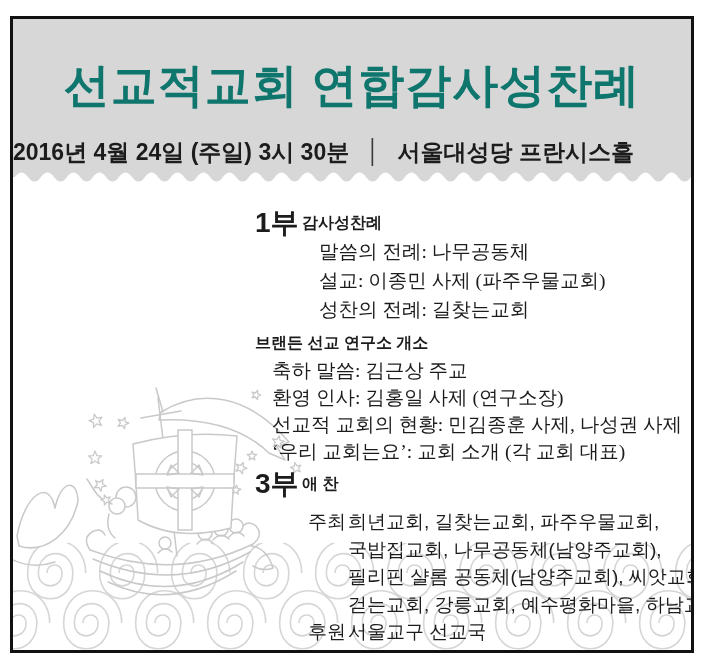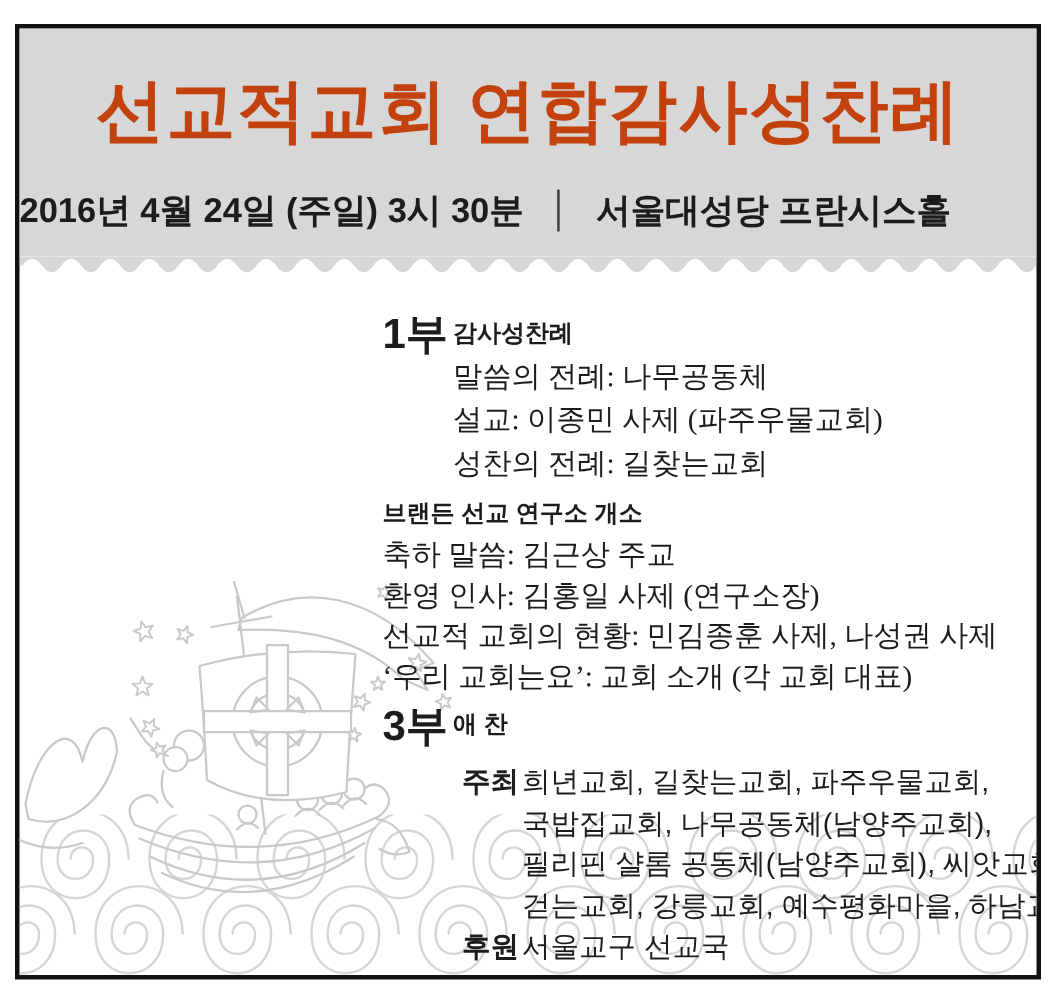--- a/index.html
+++ b/index.html
@@ -17,37 +17,38 @@
   .frame{
     position:absolute;left:10px;top:16px;width:684px;height:637px;
     box-sizing:border-box;border:3px solid var(--frame-border);
     background:#fff;overflow:hidden;
   }
   
   .header{position:absolute;left:0;top:0;width:100%;height:152px;background:var(--header-bg);z-index:5;}
   .header-wave{position:absolute;left:0;top:152px;width:678px;height:18px;z-index:5;display:block;}
   .title{
     padding-top:24px;text-align:center;font-family:"Liberation Serif", serif;
-    font-weight:bold;font-size:46px;line-height:62px;letter-spacing:1px;color:#c2410c;
+    font-weight:bold;font-size:46px;line-height:62px;letter-spacing:1px;color:#0f766e;
     white-space:nowrap;
+    margin-top:12px;
   }
   .dateline{margin-top:20px;text-align:left;font-weight:bold;font-size:23px;line-height:30px;white-space:nowrap;}
   .dateline .divider{font-weight:normal;color:#3a3a3a;padding:0 17px;position:relative;top:-1px;}
   
   .program{position:absolute;left:242px;top:189px;z-index:4;}
   .part{display:flex;}
   .part+.part{margin-top:4px;}
   .part-no{width:47px;flex:none;font-weight:bold;font-size:28px;line-height:29px;}
   .part-title{font-weight:bold;font-size:16px;line-height:29px;white-space:nowrap;}
-  .part-item{font-family:"Liberation Serif", serif;font-size:19.5px;line-height:29px;white-space:nowrap;}
+  .part-item{font-family:"Liberation Serif", serif;font-size:19.5px;line-height:29px;white-space:nowrap;margin-left:17px;}
   .part:nth-child(2) .part-item{line-height:27px;}
   
   .credits{position:absolute;left:295px;top:489px;z-index:4;}
   .credit{display:flex;}
-  .credit-label{width:40px;flex:none;font-weight:bold;font-size:19px;line-height:27.5px;}
+  .credit-label{width:40px;flex:none;font-weight:normal;font-size:19px;line-height:27.5px;}
   .credit-lines{font-size:19px;line-height:27.5px;white-space:nowrap;padding-left:0;}
   
   .caption{
     position:absolute;left:8px;top:545px;z-index:6;background:rgba(255,255,255,.93);
     padding:4px 10px 6px 6px;font-size:17px;line-height:26px;color:#2a2a2a;max-width:252px;white-space:nowrap;
   }
   
   .illustration{position:absolute;left:-8px;top:349px;width:300px;height:250px;z-index:2;}
   .waves{position:absolute;left:0;top:524px;width:678px;height:107px;z-index:1;}
   .illustration path,.illustration circle{vector-effect:non-scaling-stroke;}

